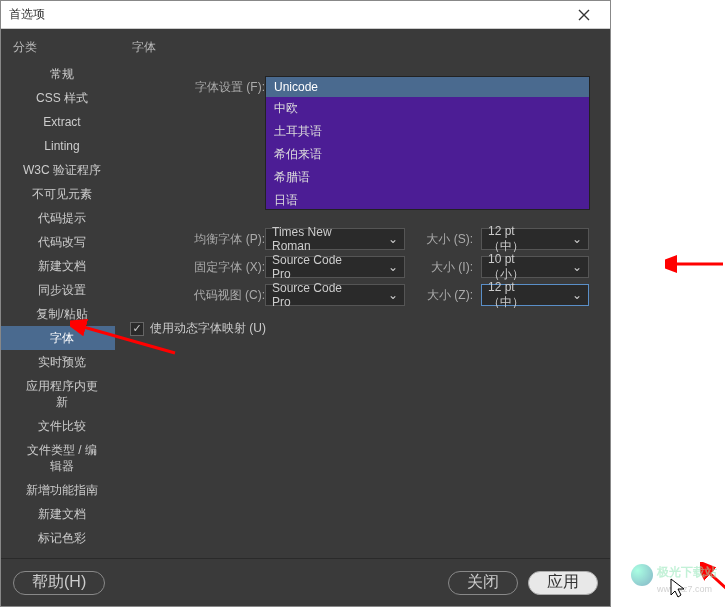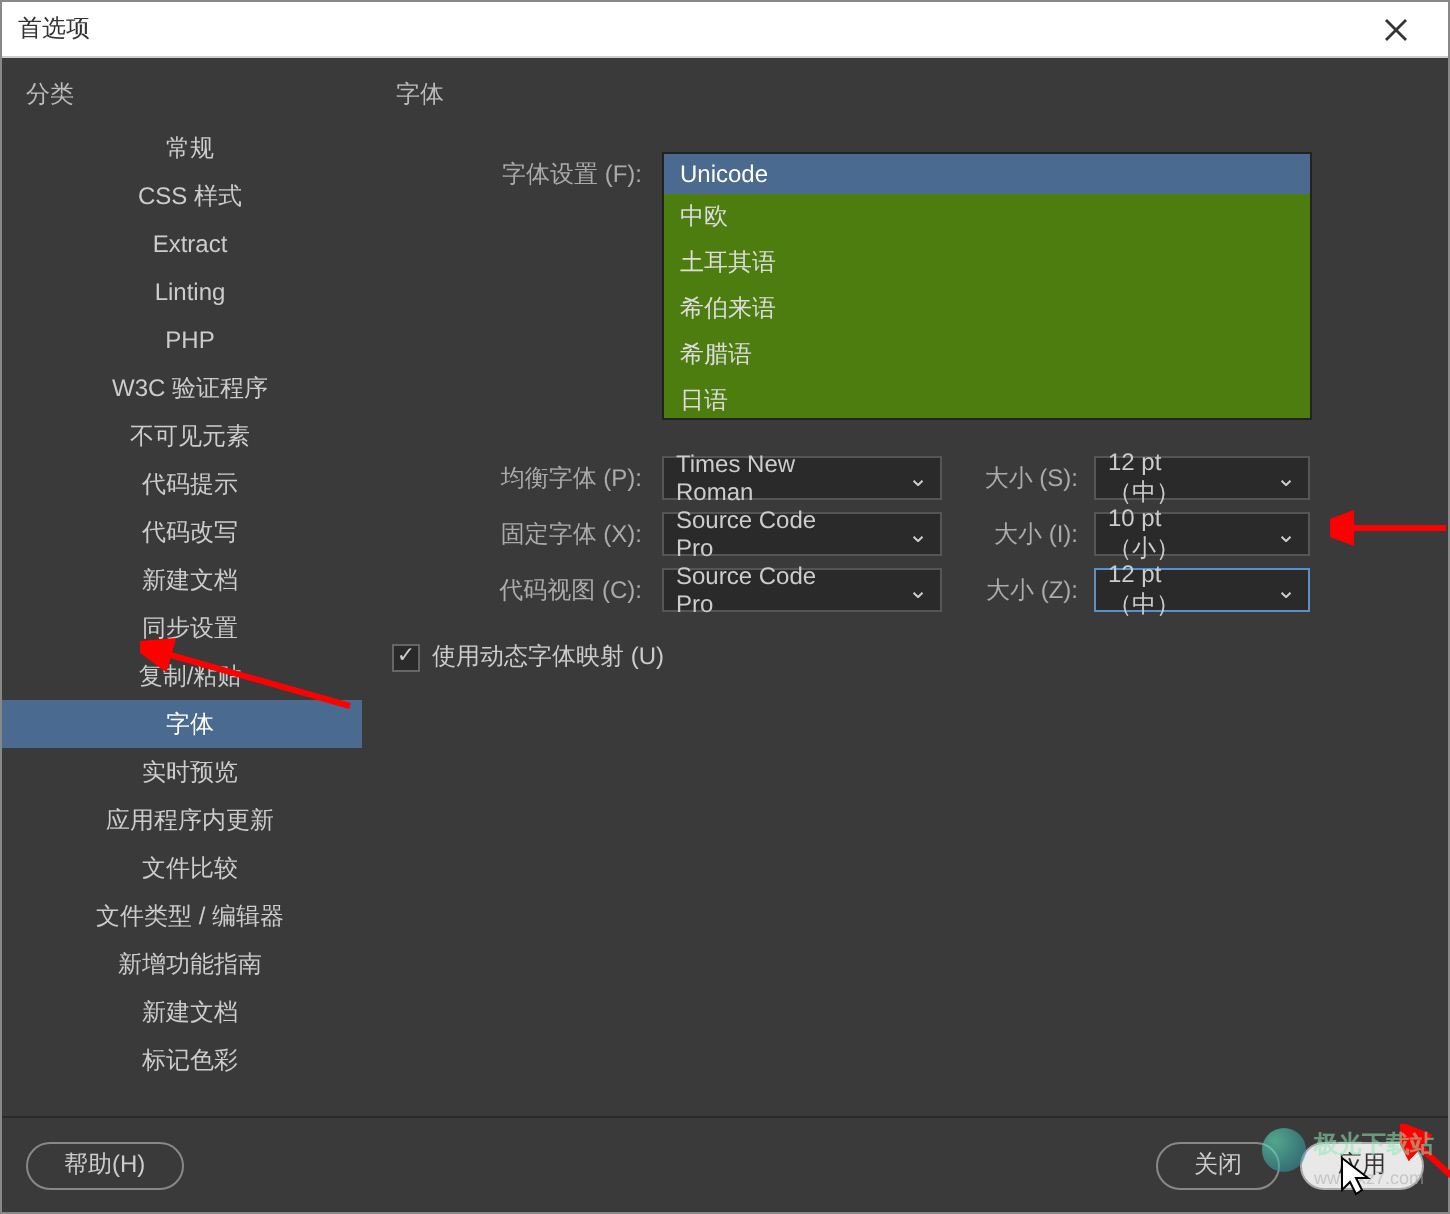--- a/index.html
+++ b/index.html
@@ -1,48 +1,48 @@
 <!DOCTYPE html>
 <html><head>
 <meta charset="utf-8">
 <style>
 * { margin: 0; padding: 0; box-sizing: border-box; font-family: "Microsoft YaHei", sans-serif; }
 body { background: #fff; width: 725px; height: 607px; overflow: hidden; position: relative; }
-.window { width: 725px; height: 607px; background: #fff; border: 1px solid #888; display: flex; flex-direction: column; }
+.window { width: 611px; height: 607px; background: #fff; border: 1px solid #888; display: flex; flex-direction: column; }
 .titlebar { height: 28px; background: #fff; display: flex; align-items: center; padding: 0 8px; border-bottom: 1px solid #ccc; }
 .titlebar-title { font-size: 12px; color: #333; flex: 1; }
 .titlebar-close { width: 36px; height: 26px; display: flex; align-items: center; justify-content: center; cursor: pointer; }
 .titlebar-close svg { width: 12px; height: 12px; }
 .body { flex: 1; background: #3a3a3a; display: flex; color: #ccc; font-size: 12px; overflow: hidden; }
 .sidebar { width: 180px; background: #3a3a3a; display: flex; flex-direction: column; }
 .sidebar-header { padding: 10px 12px 6px; font-size: 12px; color: #bbb; }
 .sidebar-list { flex: 1; overflow-y: auto; }
 .sidebar-item { padding: 4px 14px 4px 22px; cursor: pointer; font-size: 12px; color: #ccc; line-height: 16px; text-align: center; }
 .sidebar-item.selected { background: #4a6a8f; color: #fff; }
 .main { flex: 1; background: #3a3a3a; display: flex; flex-direction: column; padding: 10px 20px 0 15px; position: relative; }
 .main-header { font-size: 12px; color: #bbb; margin-bottom: 20px; padding-left: 2px; }
 .form-row { display: flex; align-items: flex-start; margin-bottom: 8px; }
-.form-label { width: 135px; text-align: right; padding-right: 10px; color: #aaa; padding-top: 3px; }
-.listbox { width: 325px; height: 134px; background: #4d7c0f; border: 1px solid #222; overflow-y: auto; color: #ddd; }
+.form-label { width: 135px; text-align: right; padding-right: 0; color: #aaa; padding-top: 3px; }
+.listbox { width: 325px; height: 134px; background: #4c1d95; border: 1px solid #222; overflow-y: auto; color: #ddd; }
 .listbox-item { padding: 3px 8px; cursor: pointer; }
 .listbox-item.selected { background: #4a6a8f; color: #fff; }
 .select-row { display: flex; align-items: center; margin-bottom: 6px; }
 .select-row .form-label { padding-top: 0; }
 .select { background: #2a2a2a; border: 1px solid #555; color: #ccc; height: 22px; padding: 0 6px; display: flex; align-items: center; justify-content: space-between; cursor: pointer; position: relative; gap: 37px; }
 .select .chev { margin-left: 6px; }
 .select.w140 { width: 140px; }
 .select.w110 { width: 108px; }
 .select.highlighted { border: 1px solid #5a8fc8; }
 .gap { width: 18px; }
 .size-label { width: 58px; text-align: right; padding-right: 8px; color: #aaa; }
 .checkbox-row { display: flex; align-items: center; margin-top: 8px; margin-left: 0; }
 .checkbox { width: 14px; height: 14px; background: #2a2a2a; border: 1px solid #666; display: flex; align-items: center; justify-content: center; margin-right: 6px; cursor: pointer; }
 .checkbox.checked::after { content: "✓"; color: #ccc; font-size: 11px; line-height: 1; }
 .footer { height: 48px; background: #3a3a3a; border-top: 1px solid #2a2a2a; display: flex; align-items: center; padding: 0 12px; }
-.btn { height: 24px; padding: 0 18px; border-radius: 12px; border: 1px solid #888; background: transparent; color: #ccc; font-size: 12px; cursor: pointer; display: flex; align-items: center; }
+.btn { height: 24px; padding: 0 18px; border-radius: 12px; border: 1px solid #888; background: transparent; color: #ccc; font-size: 16px; cursor: pointer; display: flex; align-items: center; }
 .btn.primary { background: #e8e8e8; color: #333; border-color: #aaa; }
 .footer .spacer { flex: 1; }
 .footer .btn + .btn { margin-left: 10px; }
 
 
 .listbox::-webkit-scrollbar { width: 14px; }
 .listbox::-webkit-scrollbar-track { background: #2a2a2a; }
 .listbox::-webkit-scrollbar-thumb { background: #555; }
 
 
@@ -68,21 +68,20 @@
     </div>
   </div>
   <div class="body">
     <div class="sidebar">
       <div class="sidebar-header">分类</div>
       <div class="sidebar-list" id="sidebar-list">
           <div class="sidebar-item">常规</div>
           <div class="sidebar-item">CSS 样式</div>
           <div class="sidebar-item">Extract</div>
           <div class="sidebar-item">Linting</div>
-          <div class="sidebar-item">PHP</div>
           <div class="sidebar-item">W3C 验证程序</div>
           <div class="sidebar-item">不可见元素</div>
           <div class="sidebar-item">代码提示</div>
           <div class="sidebar-item">代码改写</div>
           <div class="sidebar-item">新建文档</div>
           <div class="sidebar-item">同步设置</div>
           <div class="sidebar-item">复制/粘贴</div>
           <div class="sidebar-item selected">字体</div>
           <div class="sidebar-item">实时预览</div>
           <div class="sidebar-item">应用程序内更新</div>

